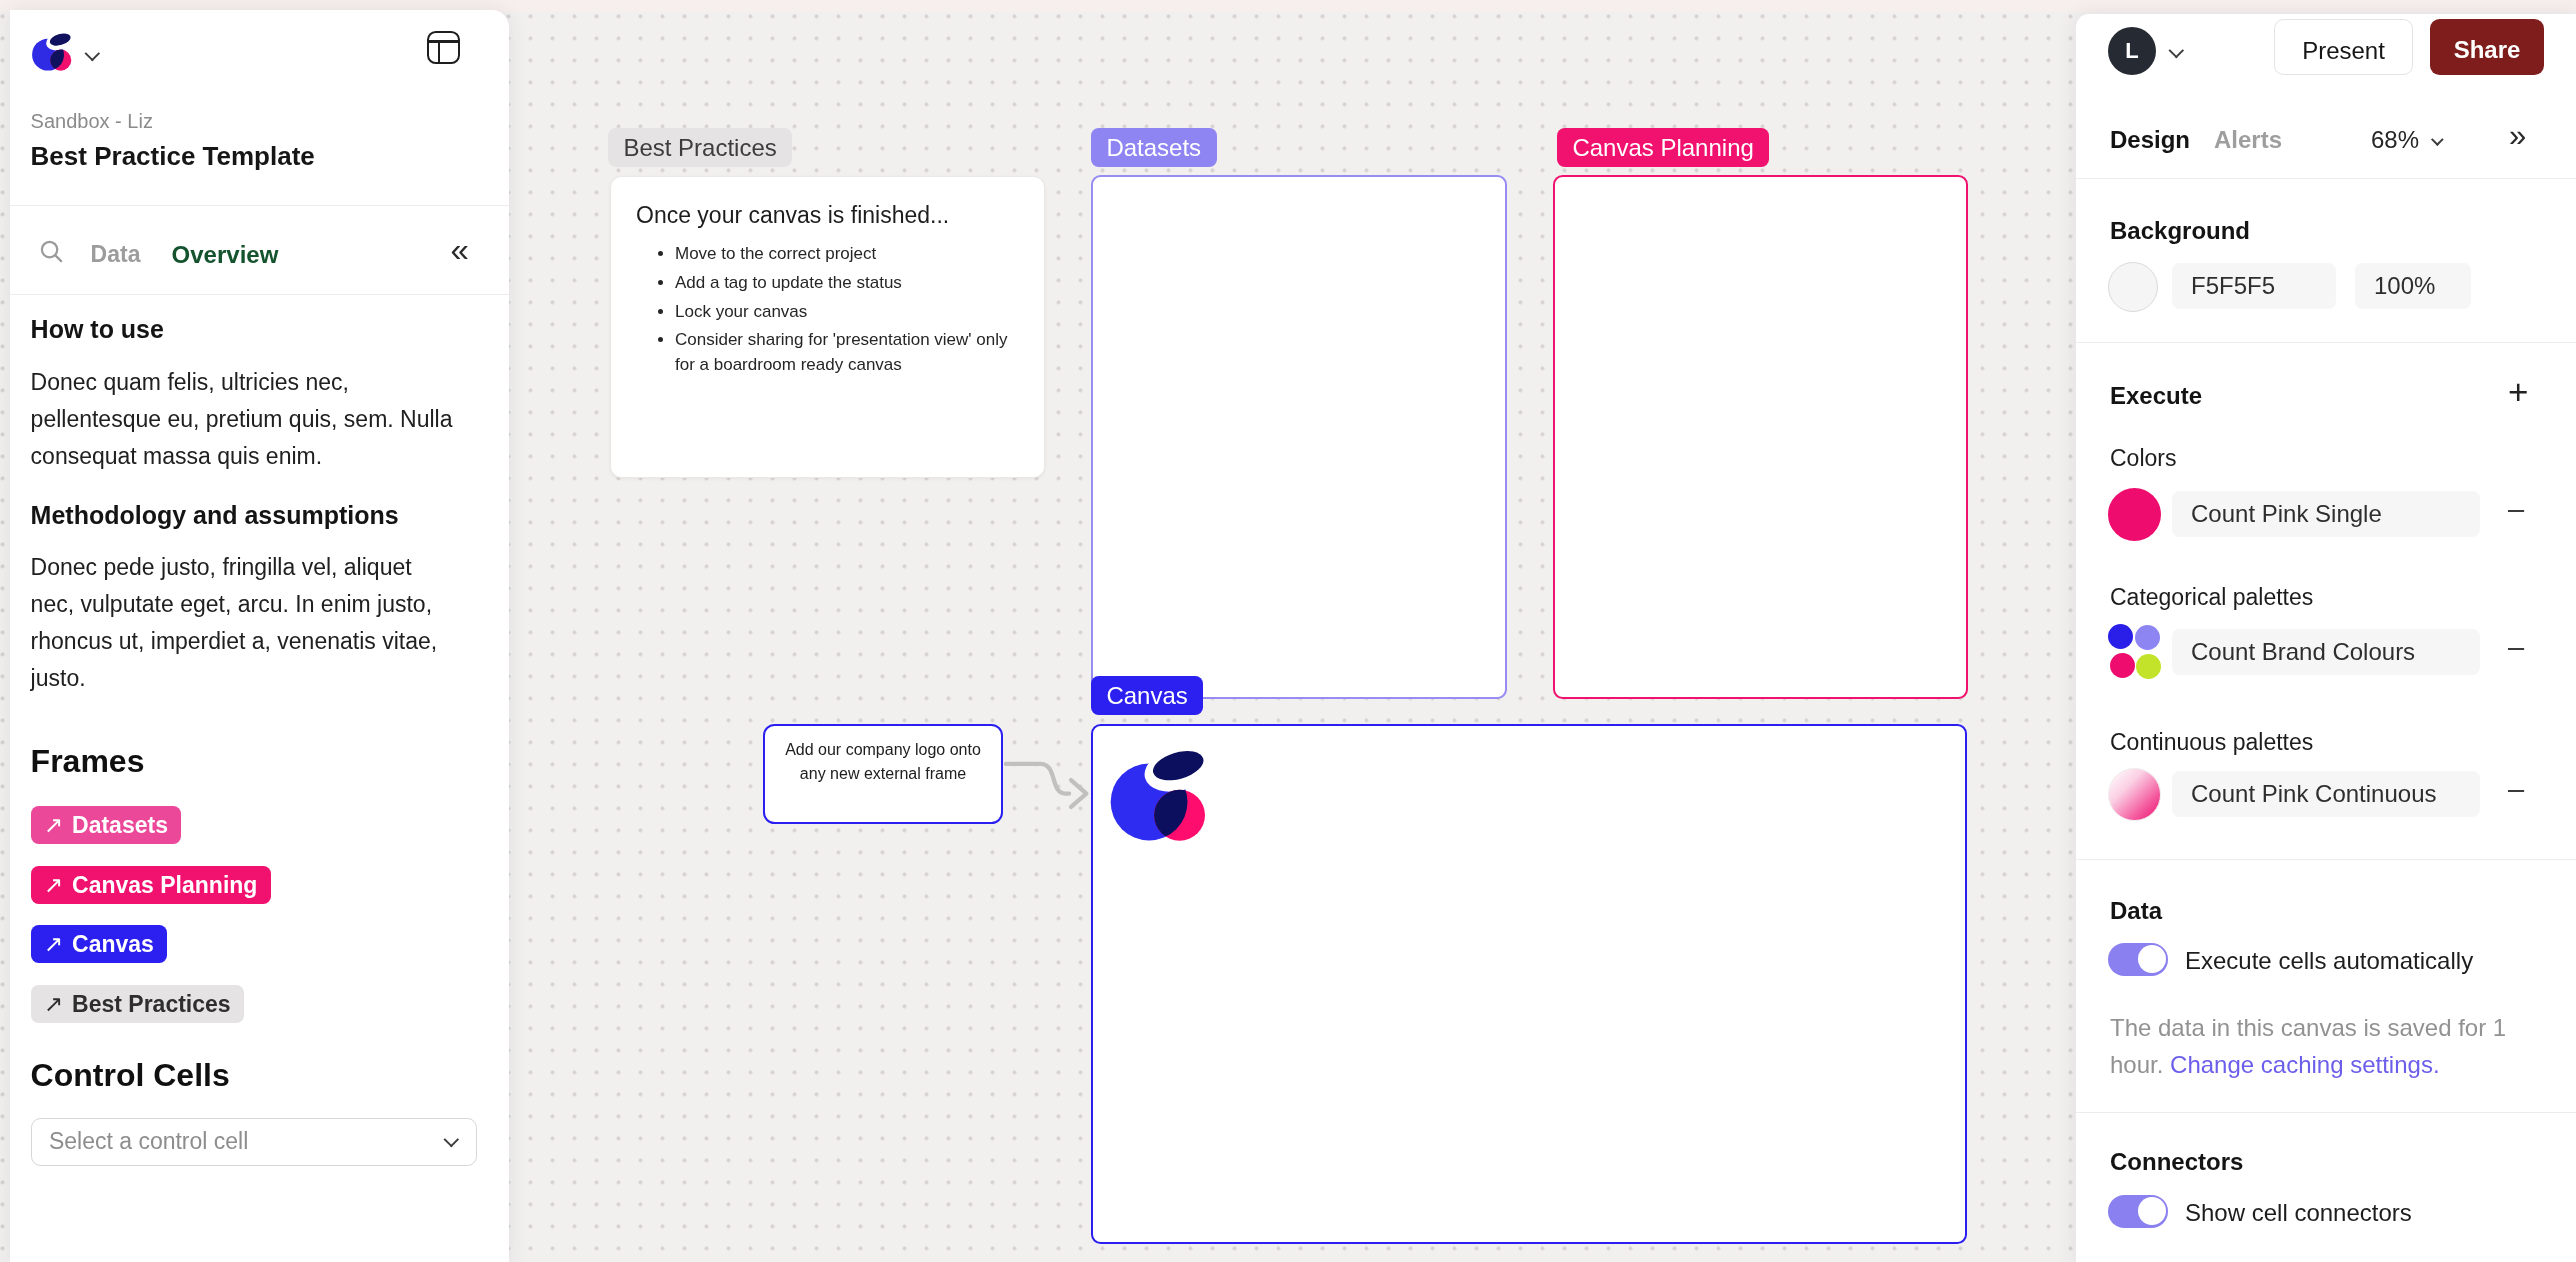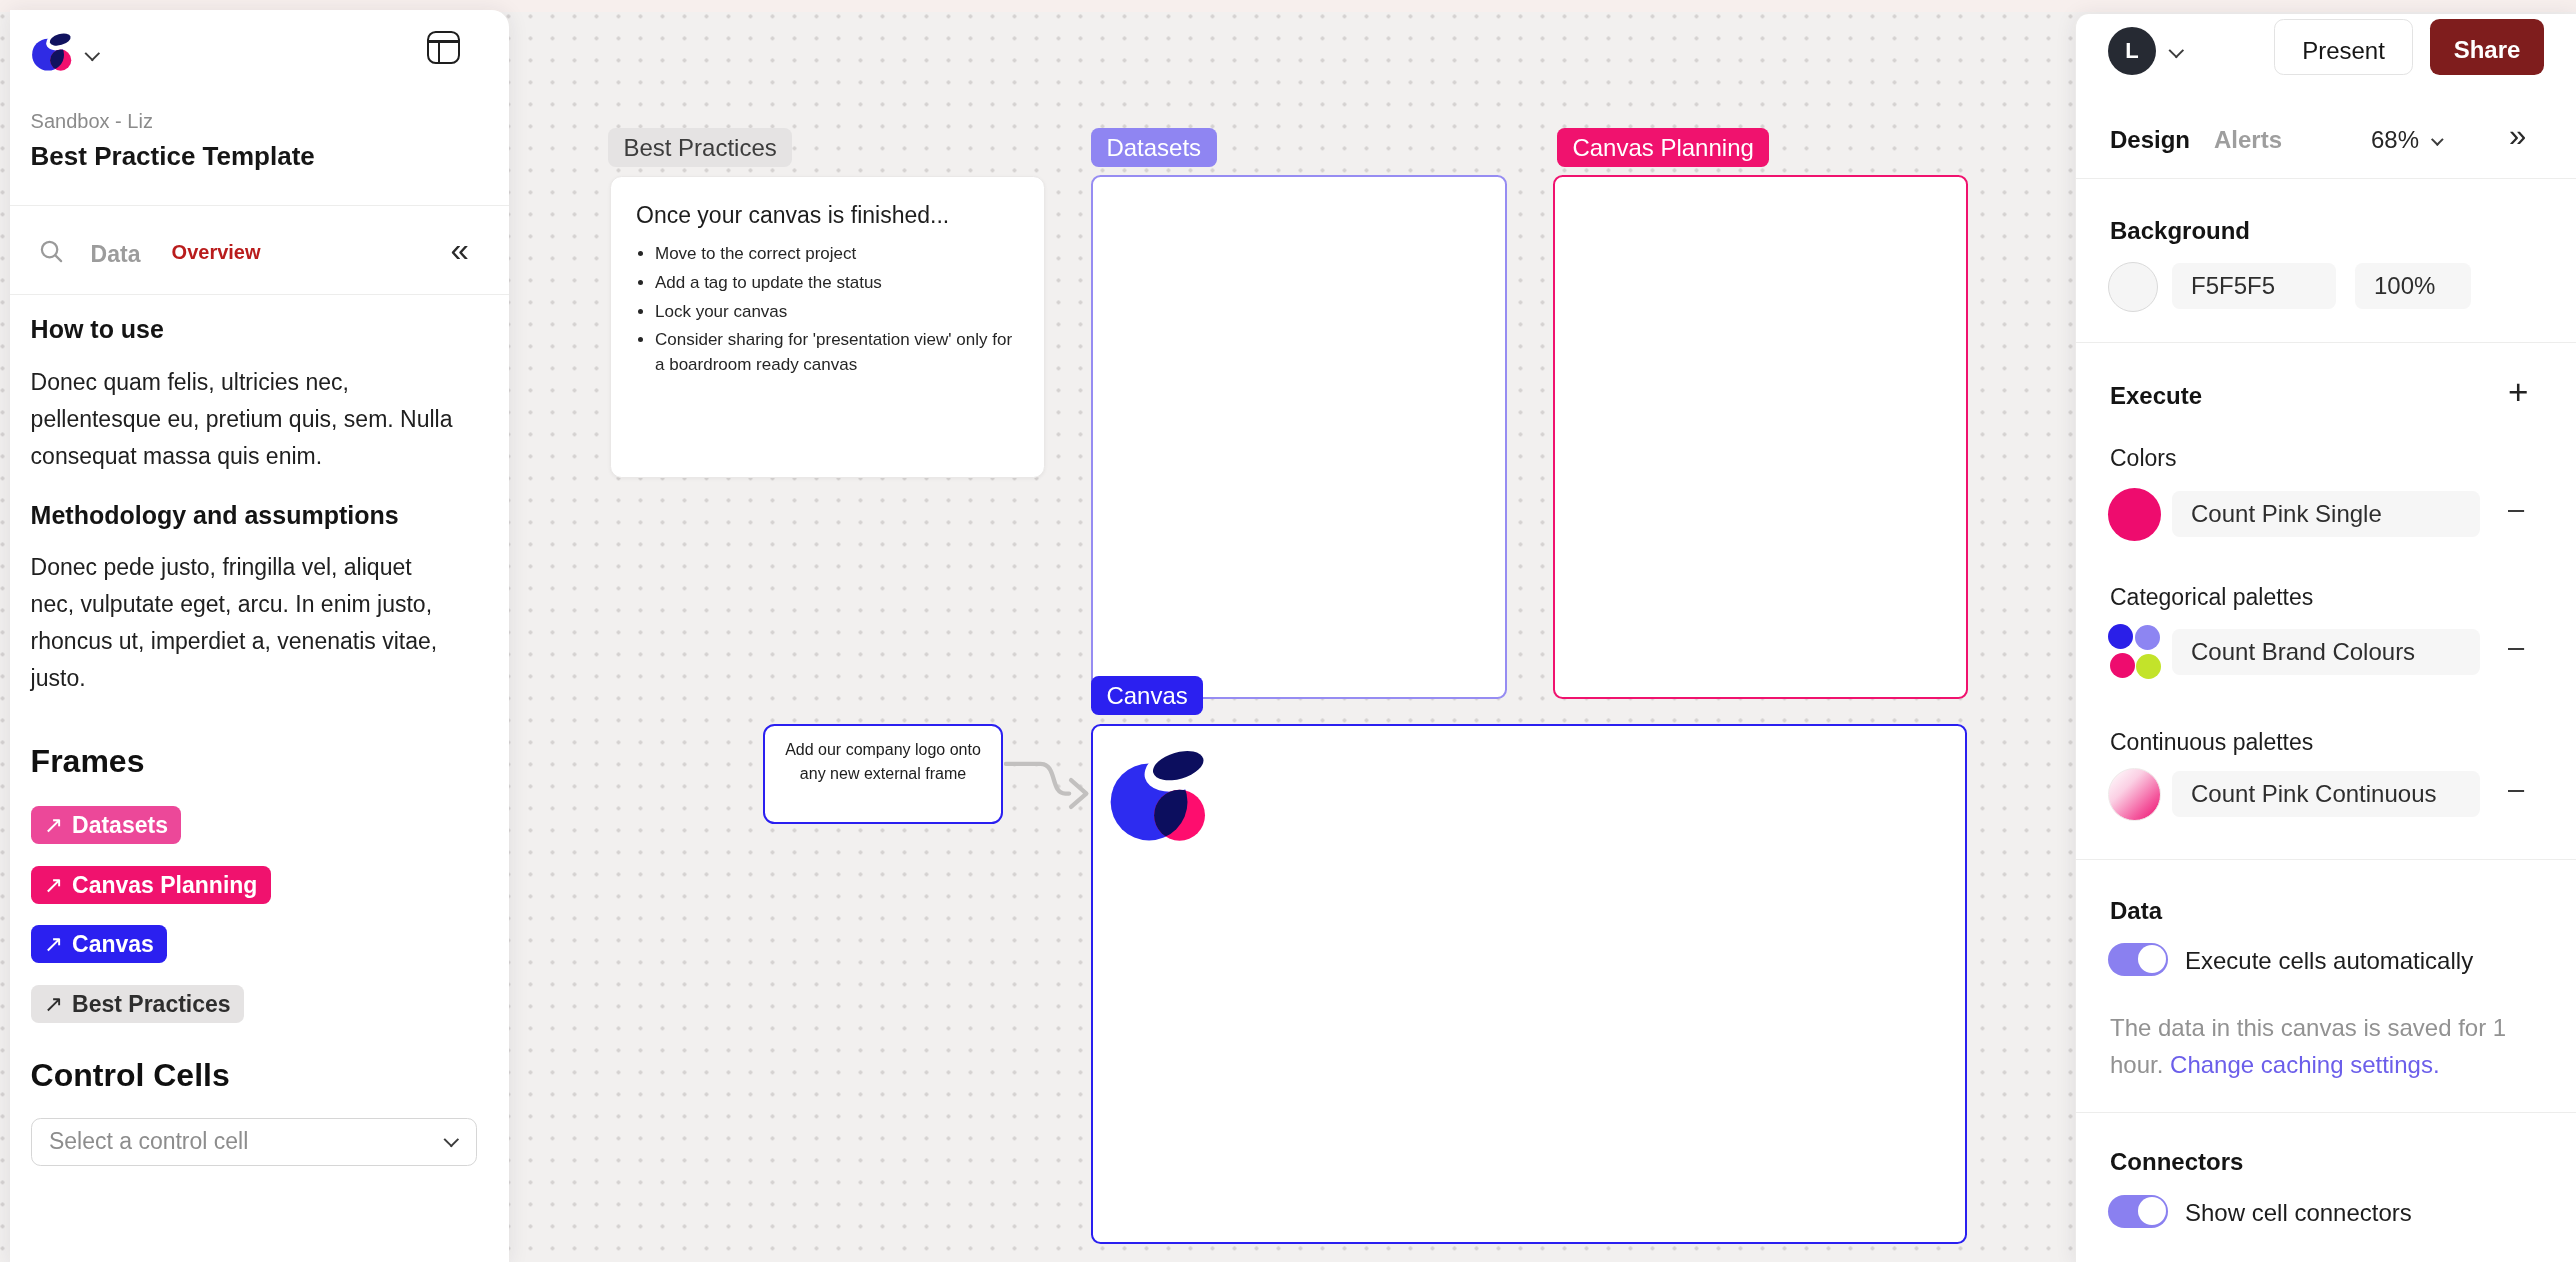--- a/index.html
+++ b/index.html
@@ -27,21 +27,21 @@
   #layout-btn .h { position:absolute; left:0; right:0; top:7.7px; height:2.3px; background:#1e1e1e; }
   #layout-btn .v { position:absolute; left:9.6px; top:7.7px; bottom:0; width:2.3px; background:#1e1e1e; }
 
   #sb-workspace { position:absolute; left:21px; top:100px; font-size:20px; color:#8b8b8b; }
   #sb-title { position:absolute; left:21px; top:131px; font-size:26px; font-weight:700; color:#161616; }
   #sb-div1 { top:195px; }
   #sb-div2 { top:284px; }
 
   #sb-search { position:absolute; left:29px; top:229px; }
   #sb-tab-data { position:absolute; left:81px; top:231px; font-size:23px; font-weight:700; color:#9c9c9c; cursor:pointer; }
-  #sb-tab-overview { position:absolute; left:162px; top:231px; font-size:20px; font-weight:700; color:#b91c1c; cursor:pointer; }
+  #sb-tab-overview { position:absolute; left:162px; top:231px; font-size:24px; font-weight:700; color:#14532d; cursor:pointer; }
   #sb-collapse { position:absolute; left:441px; top:221px; font-size:33px; color:#2a2a2a; cursor:pointer; }
 
   .sb-h3 { position:absolute; left:21px; font-size:25px; font-weight:700; color:#141414; }
   .sb-p { position:absolute; left:21px; width:430px; font-size:23px; line-height:37px; color:#202020; }
   #sb-how-h { top:305px; }
   #sb-how-p { top:354px; }
   #sb-meth-h { top:491px; }
   #sb-meth-p { top:539px; }
   #sb-frames-h { position:absolute; left:21px; top:733px; font-size:32px; font-weight:700; color:#101010; }
   #sb-cells-h { position:absolute; left:21px; top:1047px; font-size:32px; font-weight:700; color:#101010; }
@@ -60,21 +60,21 @@
 
   
   .frame { position:absolute; background:#fff; border-radius:9.6px; }
   .frame-label { position:absolute; height:39px; line-height:39px; border-radius:7.7px; padding:0 15.4px;
     font-size:24px; font-weight:500; color:#fff; z-index:3; cursor:pointer; white-space:nowrap; }
 
   #bp-label { left:608px; top:116px; background:#e5e3e3; color:#3d3d3d; }
   #bp-card { position:absolute; left:610px; top:164px; width:435px; height:302px; background:#fff;
     border:1px solid #eae8e7; border-radius:11.5px; box-shadow:0 1px 3.8px rgba(0,0,0,.05); }
   #bp-card h4 { margin:25px 25px 0; font-size:23px; font-weight:400; color:#1d1d1d; }
-  #bp-card ul { margin:12.5px 19px 0 0; padding-left:44px; }
+  #bp-card ul { margin:12.5px 19px 0 0; padding-left:64px; }
   #bp-card li { font-size:17px; line-height:25px; color:#262626; margin-bottom:3.8px; }
 
   #ds-frame { left:1091px; top:163px; width:416px; height:524px; border:2.9px solid #968cf2; }
   #ds-label { left:1091px; top:116px; background:#8f85f2; }
   #cp-frame { left:1553px; top:163px; width:415px; height:524px; border:2.9px solid #f0126e; }
   #cp-label { left:1557px; top:116px; background:#f0126e; }
   #cv-frame { left:1091px; top:712px; width:876px; height:520px; border:2.9px solid #2a1ff0; z-index:2; }
   #cv-label { left:1091px; top:664px; background:#2b20f0; }
   #cv-logo { position:absolute; left:1108px; top:733px; width:106px; height:106px; z-index:3; }
 

